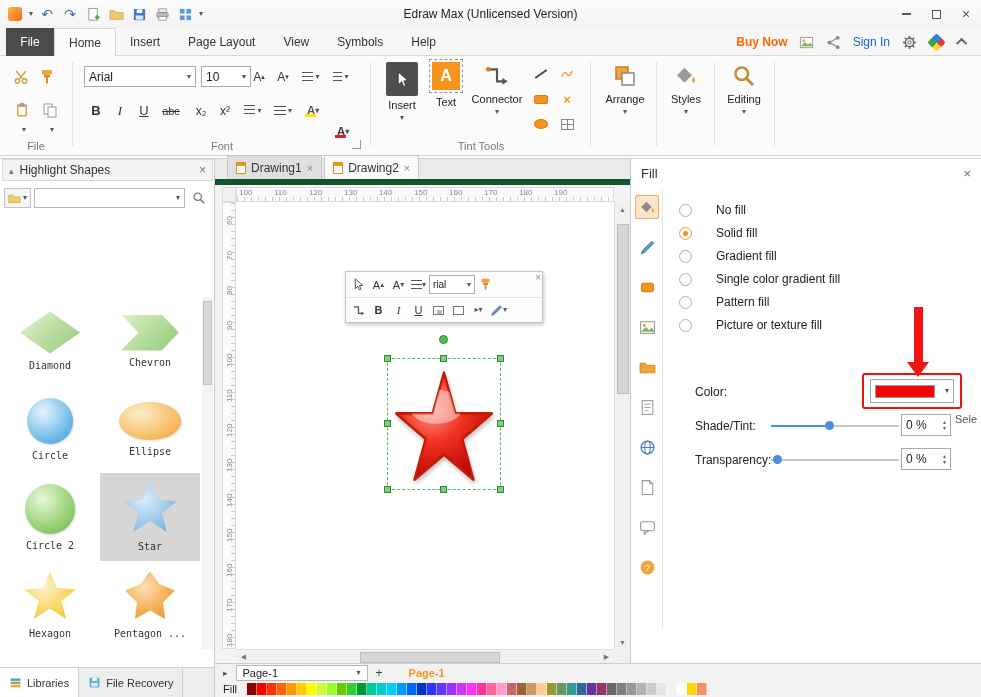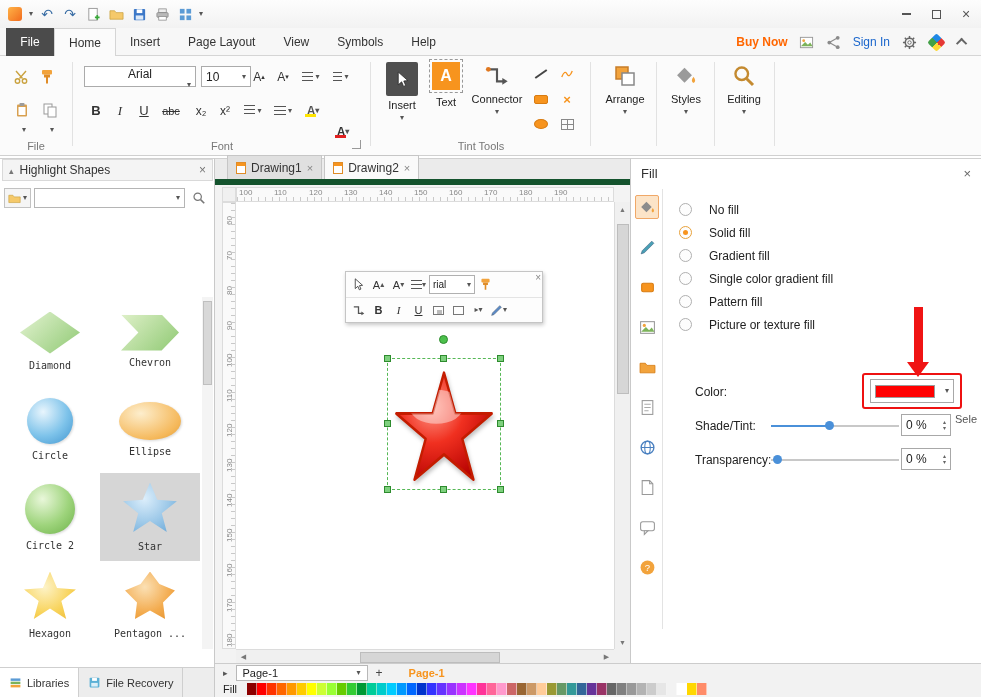--- a/index.html
+++ b/index.html
@@ -161,21 +161,21 @@
   .scroll-corner { position:absolute; left:399px; top:490px; width:16px; height:15px; background:#f0f0f0; }
   
   .right-panel { position:absolute; left:630px; top:158px; width:351px; bottom:34px; background:#fff; border-left:1px solid #c9c9c9; border-top:1px solid #d0d0d0; }
   .rp-header { position:absolute; left:0; top:0; width:100%; height:28px; display:flex; align-items:center; padding:0 10px; }
   .rp-title { font-size:13px; color:#333; }
   .tool-strip { position:absolute; left:0; top:30px; width:32px; height:440px; border-right:1px solid #e3e3e3; }
   .tool { position:absolute; left:4px; width:24px; height:24px; display:flex; align-items:center; justify-content:center; border:1px solid transparent; border-radius:2px; }
   .tool svg { width:17px; height:17px; }
   .tool.active { background:#fce4c8; border-color:#f0a868; }
   .fill-options { position:absolute; left:48px; top:44px; display:flex; flex-direction:column; gap:9px; }
-  .fill-opt { display:flex; align-items:flex-start; gap:17px; }
+  .fill-opt { display:flex; align-items:flex-end; gap:24px; }
   .radio { width:13px; height:13px; border-radius:50%; border:1px solid #b0b0b0; background:#fdfdfd; position:relative; }
   .radio.selected { border-color:#e8a23c; }
   .radio.selected::after { content:""; position:absolute; left:3px; top:3px; width:5px; height:5px; border-radius:50%; background:#f7941e; }
   .opt-label { font-size:12px; color:#222; }
   .rp-row-label { position:absolute; left:64px; font-size:12px; color:#222; }
   .color-drop { position:absolute; left:239px; top:220px; width:84px; height:24px; background:#fff; border:1px solid #a8a8a8; display:flex; align-items:center; padding:0 4px; gap:4px; }
   .color-swatch { width:60px; height:13px; background:#ff0000; border:1px solid #9c9c9c; }
   .annot-rect { position:absolute; left:231px; top:214px; width:100px; height:36px; border:2px solid #ee1111; border-radius:3px; pointer-events:none; }
   .annot-arrow-shaft { position:absolute; left:283px; top:148px; width:9px; height:56px; background:#f01414; }
   .annot-arrow-head { position:absolute; left:276px; top:203px; width:0; height:0;
@@ -242,20 +242,21 @@
       <span class="qicon">
         <svg viewBox="0 0 16 16">
             <rect x="2" y="2" width="5" height="5" fill="#5b9bd5"></rect>
             <rect x="9" y="2" width="5" height="5" fill="#5b9bd5"></rect>
             <rect x="2" y="9" width="5" height="5" fill="#5b9bd5"></rect>
             <rect x="9" y="9" width="5" height="5" fill="#5b9bd5"></rect>
           </svg>
       </span>
       <span class="dd">▾</span>
     </div>
+    <div class="win-title">Edraw Max (Unlicensed Version)</div>
     <div class="win-controls">
       <span class="win-btn">
           <span class="minimize-bar"></span>
         </span>
       <span class="win-btn">
           <span class="maximize-box"></span>
         </span>
       <span class="win-btn win-close">×</span>
     </div>
   </div>
@@ -356,21 +357,21 @@
     <span class="rbtn" style="left:38px; top:42px; width:24px; height:24px;">
       <svg viewBox="0 0 16 16">
           <rect x="2" y="2" width="8" height="10" fill="#fff" stroke="#999"></rect>
           <rect x="6" y="5" width="8" height="10" fill="#fff" stroke="#999"></rect>
         </svg>
     </span>
     <span class="dd" style="position:absolute; left:50px; top:70px;">▾</span>
     <div class="grp-label" style="left:0; width:72px;">File</div>
     <div class="rsep" style="left:72px;"></div>
 
-    <div class="combo" style="left:84px; top:10px; width:112px;flex-direction:column;">
+    <div class="combo" style="left:84px; top:10px; width:112px;">
       <span>Arial</span>
         <span class="dd">▾</span>
     </div>
     <div class="combo" style="left:201px; top:10px; width:50px;">
       <span>10</span>
         <span class="dd">▾</span>
     </div>
     <span class="rbtn fontsz" style="left:248px; top:10px; width:22px; height:21px;">
         <span>A</span>
         <span class="up">▴</span>

